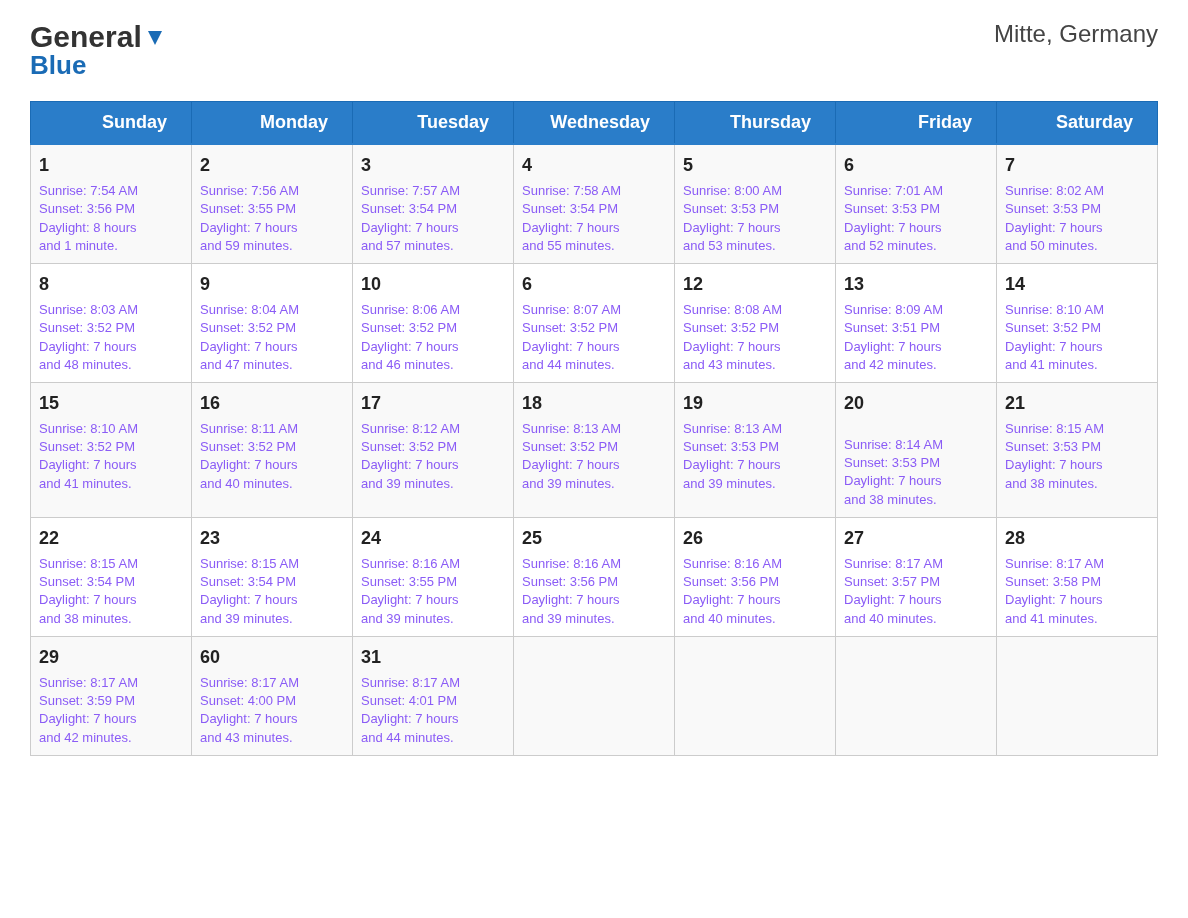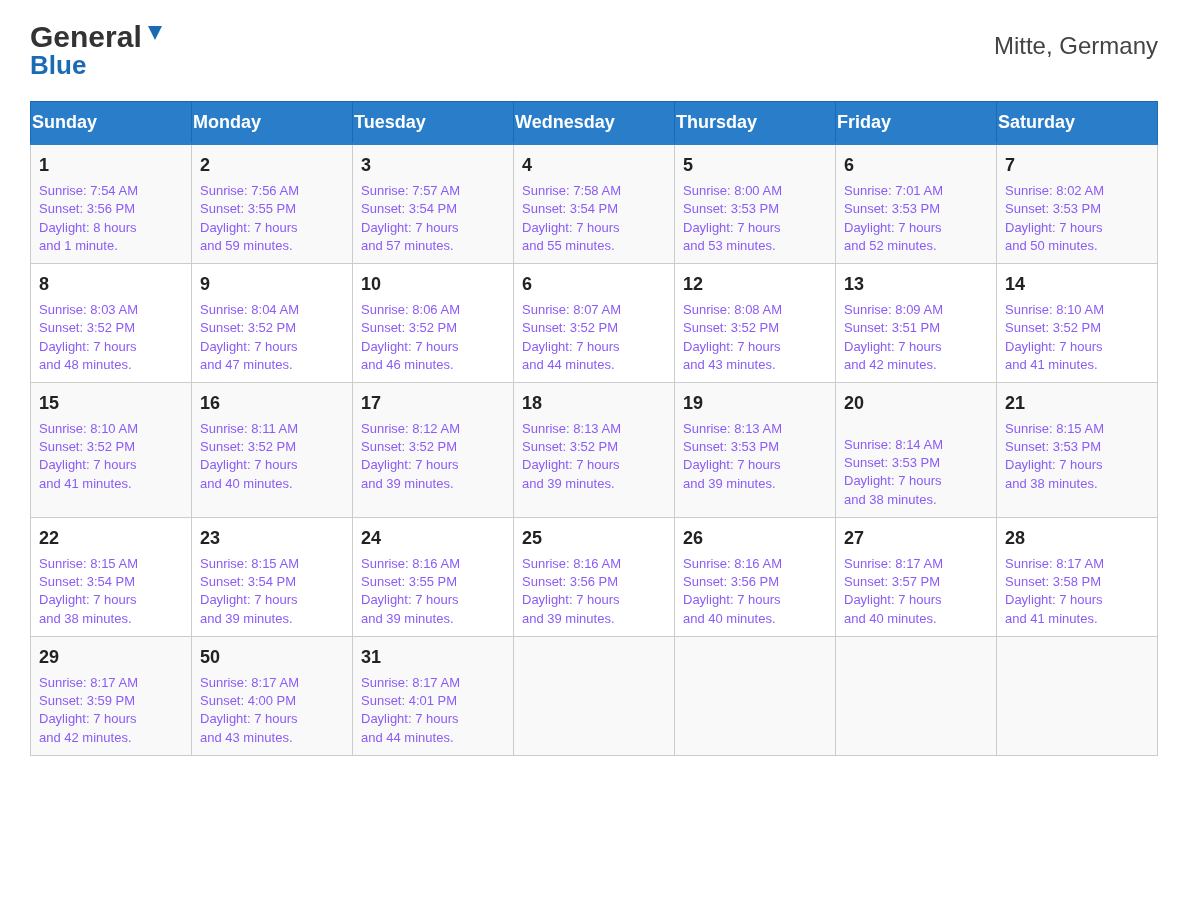--- a/index.html
+++ b/index.html
@@ -27,34 +27,33 @@
     .title-block h1 {
       font-size: 52px;
       font-weight: bold;
       color: #222;
       line-height: 1.1;
     }
     .title-block h2 {
       font-size: 24px;
       font-weight: normal;
       color: #444;
-      margin-top: 12px;
     }
     table {
       width: 100%;
       border-collapse: collapse;
       table-layout: fixed;
     }
     thead tr th {
       background-color: #2a7dc9;
       color: #fff;
       font-size: 18px;
       font-weight: bold;
-      padding: 10px 1px;
-      text-align: left;
+      padding: 10px 24px;
+      text-align: right;
       border: 1px solid #1a6bb5;
     }
     tbody tr td {
       vertical-align: top;
       padding: 8px 8px;
       border: 1px solid #ccc;
       font-size: 13px;
       color: #333;
       line-height: 1.4;
       background: #fff;
@@ -88,21 +87,21 @@
     }
     .row-top-border td {
       border-top: 2px solid #2a7dc9 !important;
     }
   </style>
 </head>
 <body>
 
 <div class="header">
   <div class="logo">
-    <div style="display:flex;align-items:flex-start;">
+    <div style="display:flex;align-items:center;">
       <span style="font-size:30px;font-weight:bold;color:#333;">General</span>
       <svg width="22" height="22" viewBox="0 0 22 22" style="margin-left:2px;margin-top:2px;">
         <polygon points="4,4 18,4 11,18" fill="#1a6bb5"></polygon>
       </svg>
     </div>
     <span style="font-size:26px;font-weight:bold;color:#1a6bb5;margin-top:-4px;">Blue</span>
   </div>
   <div class="title-block">
     <h2>Mitte, Germany</h2>
   </div>
@@ -327,21 +326,21 @@
       </tr>
       <tr>
         <td>
           <span class="day-num">29</span>
           <div class="day-info" style="white-space: pre-line;">Sunrise: 8:17 AM
 Sunset: 3:59 PM
 Daylight: 7 hours
 and 42 minutes.</div>
         </td>
         <td>
-          <span class="day-num">50</span>
+          <span class="day-num">60</span>
           <div class="day-info" style="white-space: pre-line;">Sunrise: 8:17 AM
 Sunset: 4:00 PM
 Daylight: 7 hours
 and 43 minutes.</div>
         </td>
         <td>
           <span class="day-num">31</span>
           <div class="day-info" style="white-space: pre-line;">Sunrise: 8:17 AM
 Sunset: 4:01 PM
 Daylight: 7 hours

